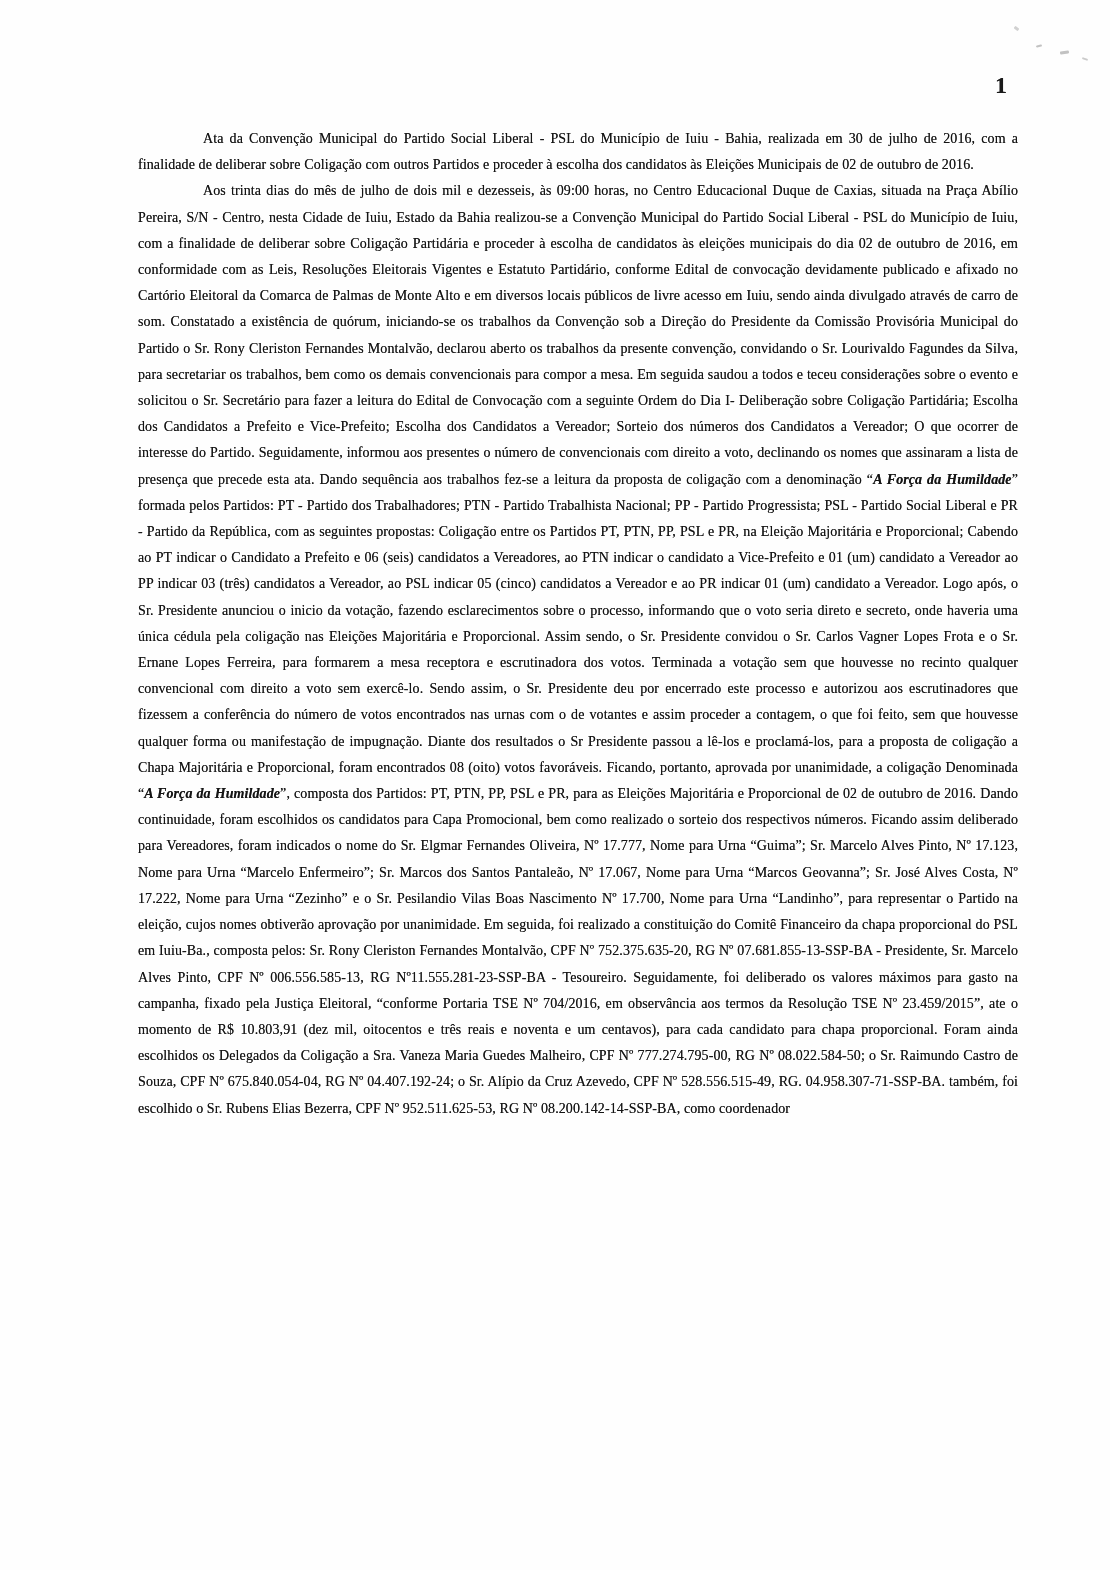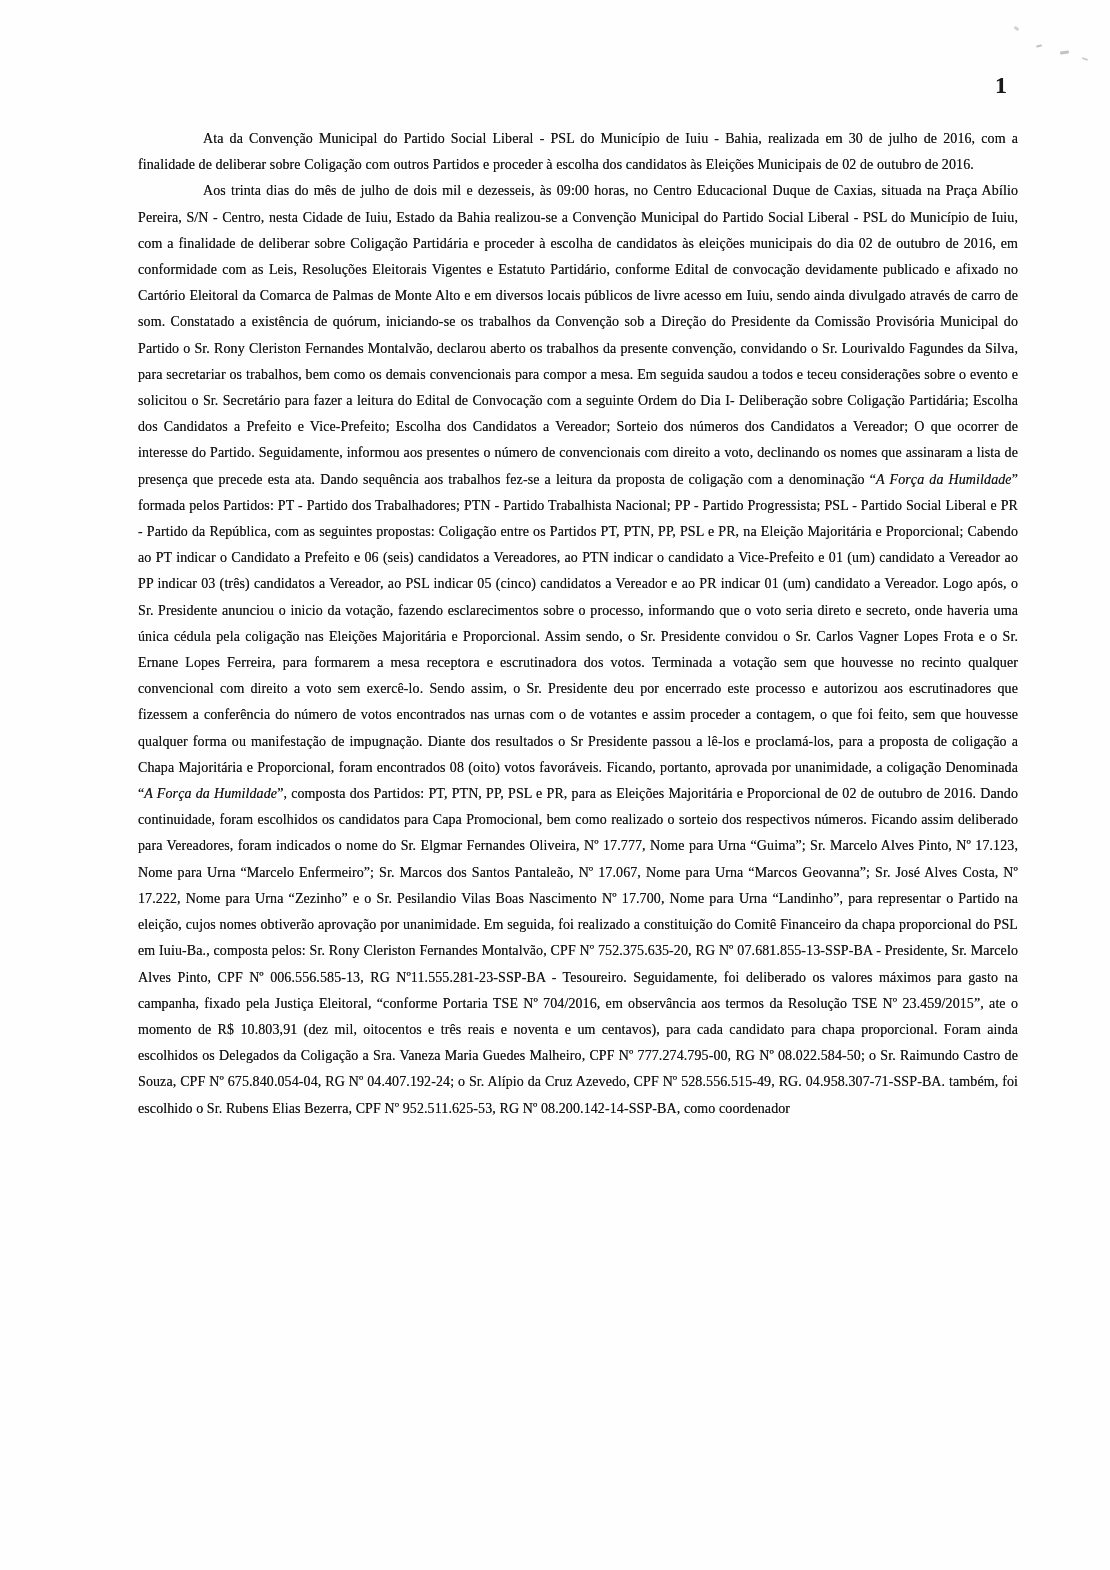--- a/index.html
+++ b/index.html
@@ -36,21 +36,21 @@
     text-align: justify;
     letter-spacing: 0.1px;
     text-shadow: 0 0 0.6px rgba(20,20,20,0.7);
   }
   .content p {
     margin: 0;
     padding: 0;
     text-indent: 65px;
   }
   .bi {
-    font-weight: normal;
+    font-weight: bold;
     font-style: italic;
     margin-top: 16px;
   }
   
   .speckle {
     position: absolute;
     background: #8f8f8f;
     opacity: 0.55;
     border-radius: 1px;
   }

